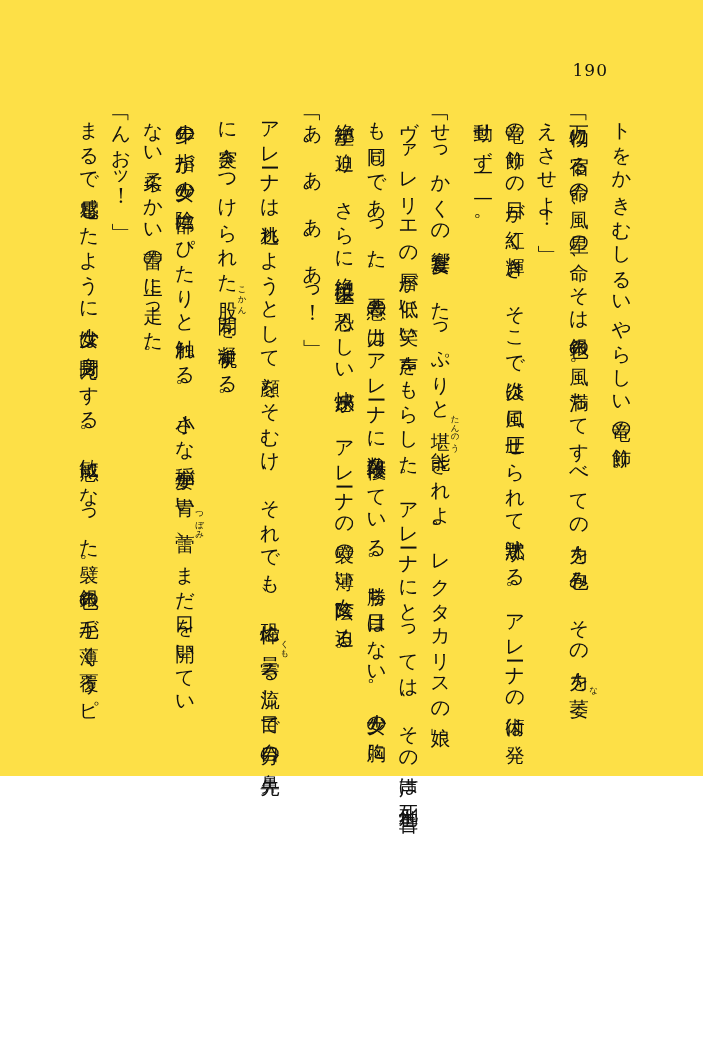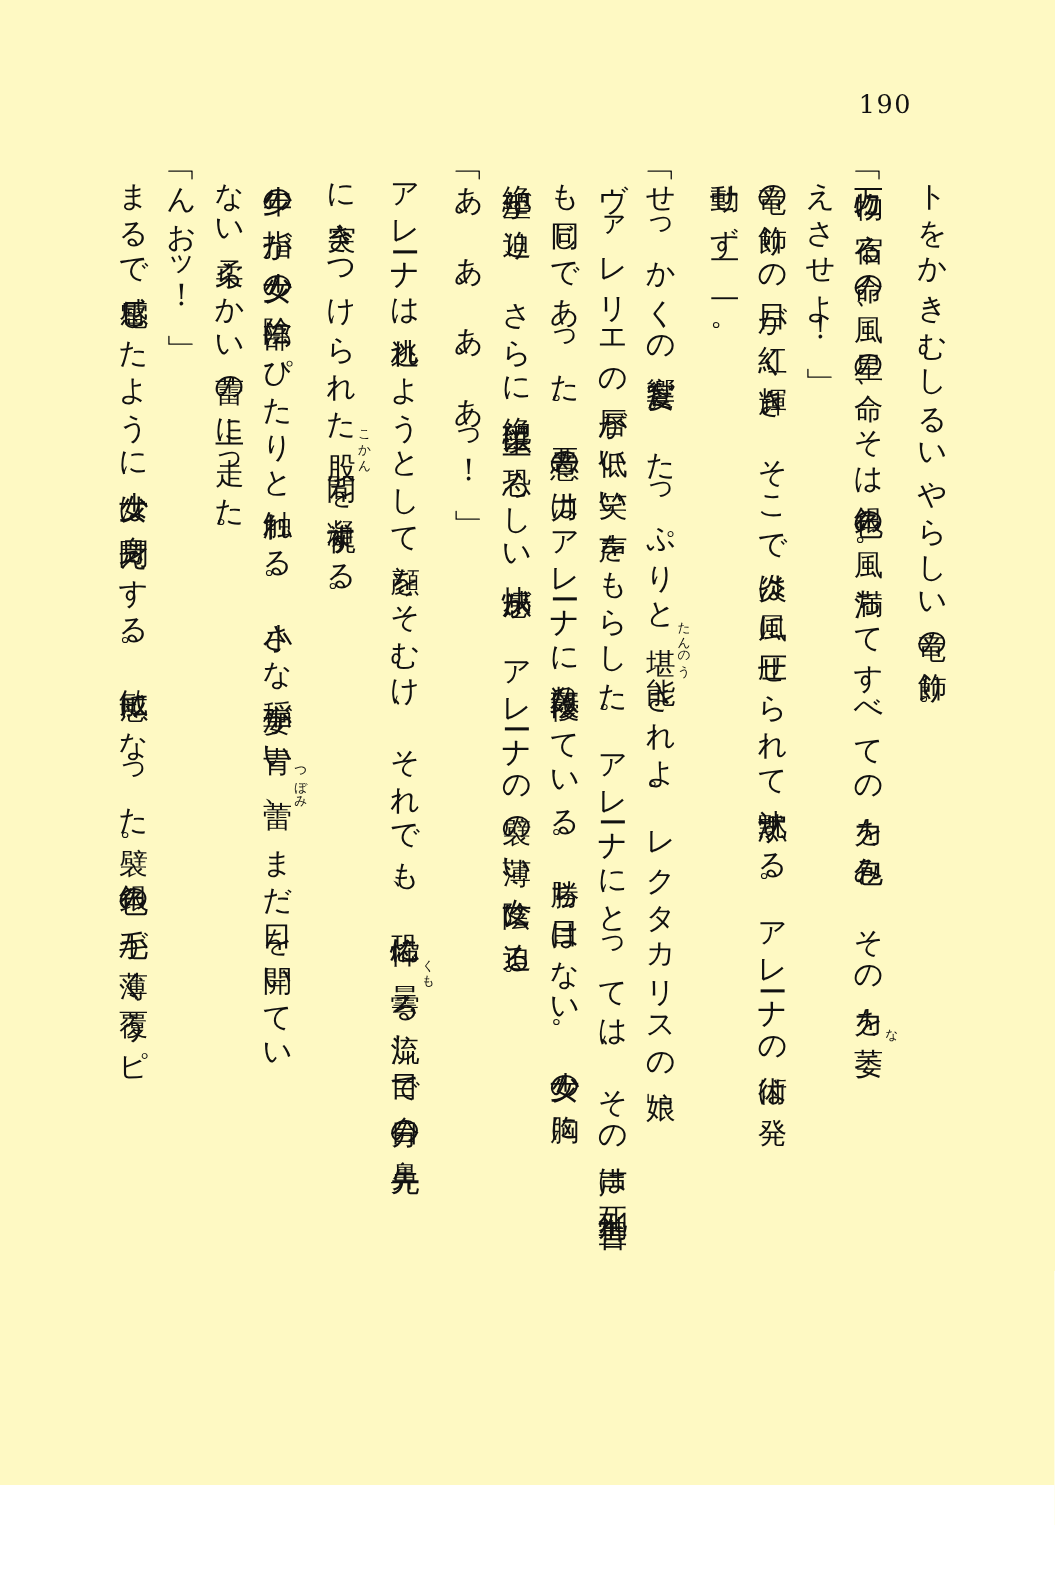--- a/index.html
+++ b/index.html
@@ -11,22 +11,22 @@
     width: 703px;
     height: 1050px;
     overflow: hidden;
     font-family: "DejaVu Serif", "Liberation Serif", serif;
     color: #111111;
   }
 
   #page {
     position: relative;
     width: 703px;
-    height: 990px;
-    background: #fef9c3;
+    height: 776px;
+    background: #fde047;
   }
 
   
   #page-number {
     position: absolute;
     top: 60px;
     right: 95px;
     font-size: 17px;
     letter-spacing: 1px;
     color: #111111;

